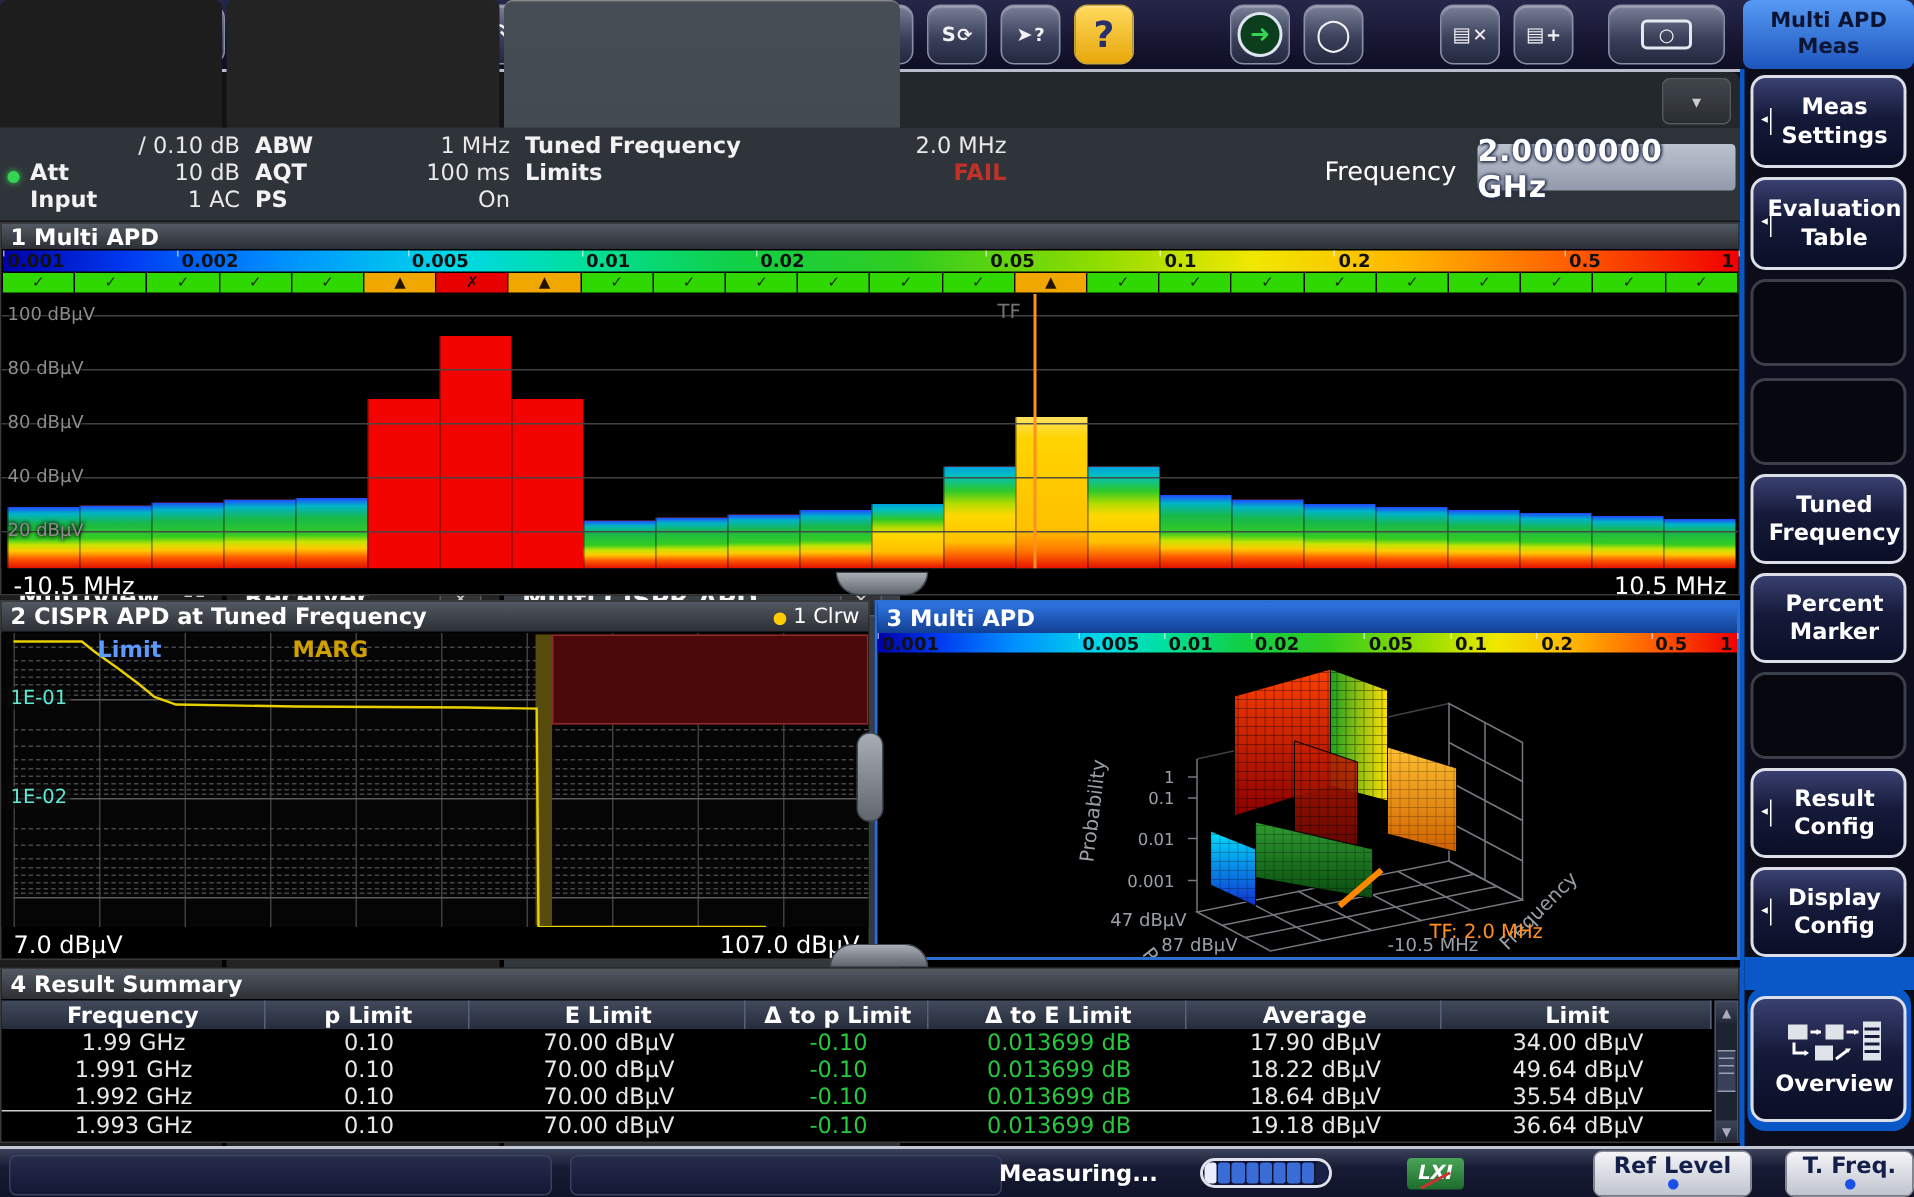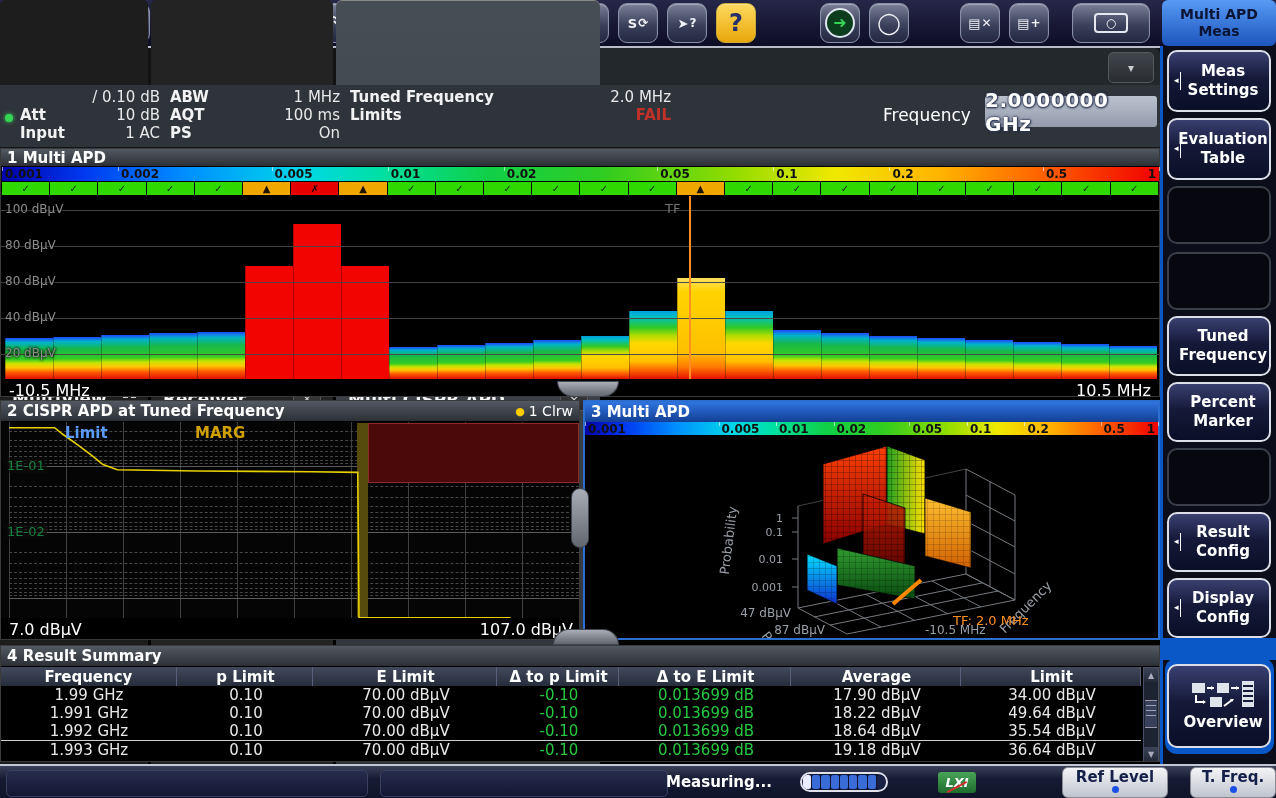--- a/index.html
+++ b/index.html
@@ -90,21 +90,21 @@
   #w2{left:0;top:400px;width:580px;height:240px;background:#000;border:1px solid #3a3a3a;box-sizing:border-box;}
   #w2 .wtitle{height:20px;}
   #w2-legend{margin-left:auto;font-weight:normal;font-size:14px;display:flex;align-items:center;gap:4px;}
   #w2-legend .dot{color:#ffcc00;font-size:11px;}
   #w2-plot{left:0;top:21px;width:578px;height:196px;background:#050505;overflow:hidden;}
   .vgrid2{position:absolute;top:0;width:1px;height:196px;background:#3f3f3f;}
   .hgrid2{position:absolute;left:8px;width:570px;height:0;border-top:1px solid #5a5a5a;}
   .hgrid2.minor{border-top:1px dashed #474747;}
   #lim-region{position:absolute;background:#4c0909;border:1px solid #8e2a2a;box-sizing:border-box;z-index:3;}
   #marg-band{position:absolute;background:#564a0c;z-index:3;}
-  .p-lab{position:absolute;left:4px;font-size:13px;color:#15803d;background:rgba(10,10,10,.65);padding:0 2px;z-index:6;}
+  .p-lab{position:absolute;left:4px;font-size:13px;color:#5eead4;background:rgba(10,10,10,.65);padding:0 2px;z-index:6;}
   #limit-lab{position:absolute;left:64px;top:2px;color:#5b9bff;font-weight:bold;font-size:15px;z-index:6;}
   #marg-lab{position:absolute;left:194px;top:2px;color:#cfa000;font-weight:bold;font-size:15px;z-index:6;}
   #trace-svg{position:absolute;left:0;top:0;z-index:5;}
   
   #w3{left:583px;top:400px;width:577px;height:240px;background:#000;border:2px solid #2c6fd0;box-sizing:border-box;}
   #w3 .wtitle{height:20px;background:linear-gradient(#2f74e0,#123f94);}
   #w3-colorbar{left:0;top:20px;width:573px;height:13px;}
   #w3-plot{left:0;top:34px;width:573px;height:202px;}
   
   .grip{background:linear-gradient(#a8adb6,#62666e);border:1px solid #42464e;box-sizing:border-box;z-index:20;}

